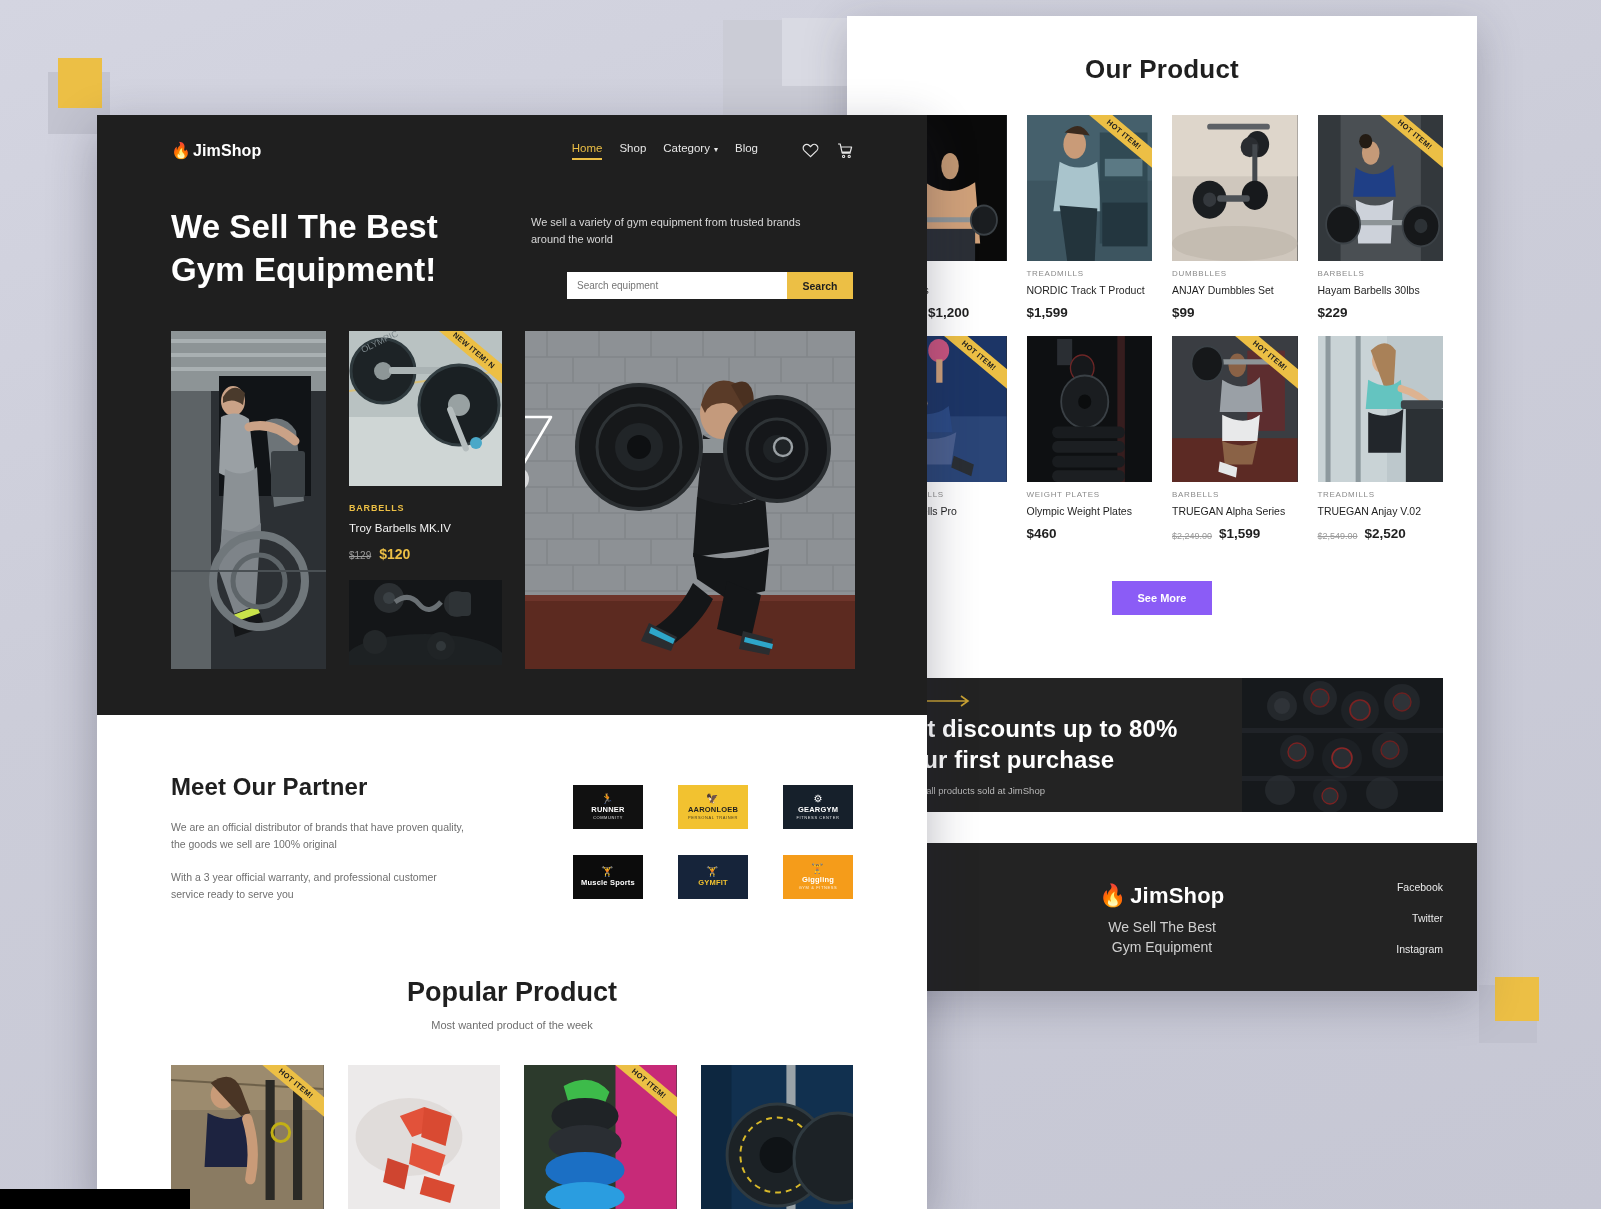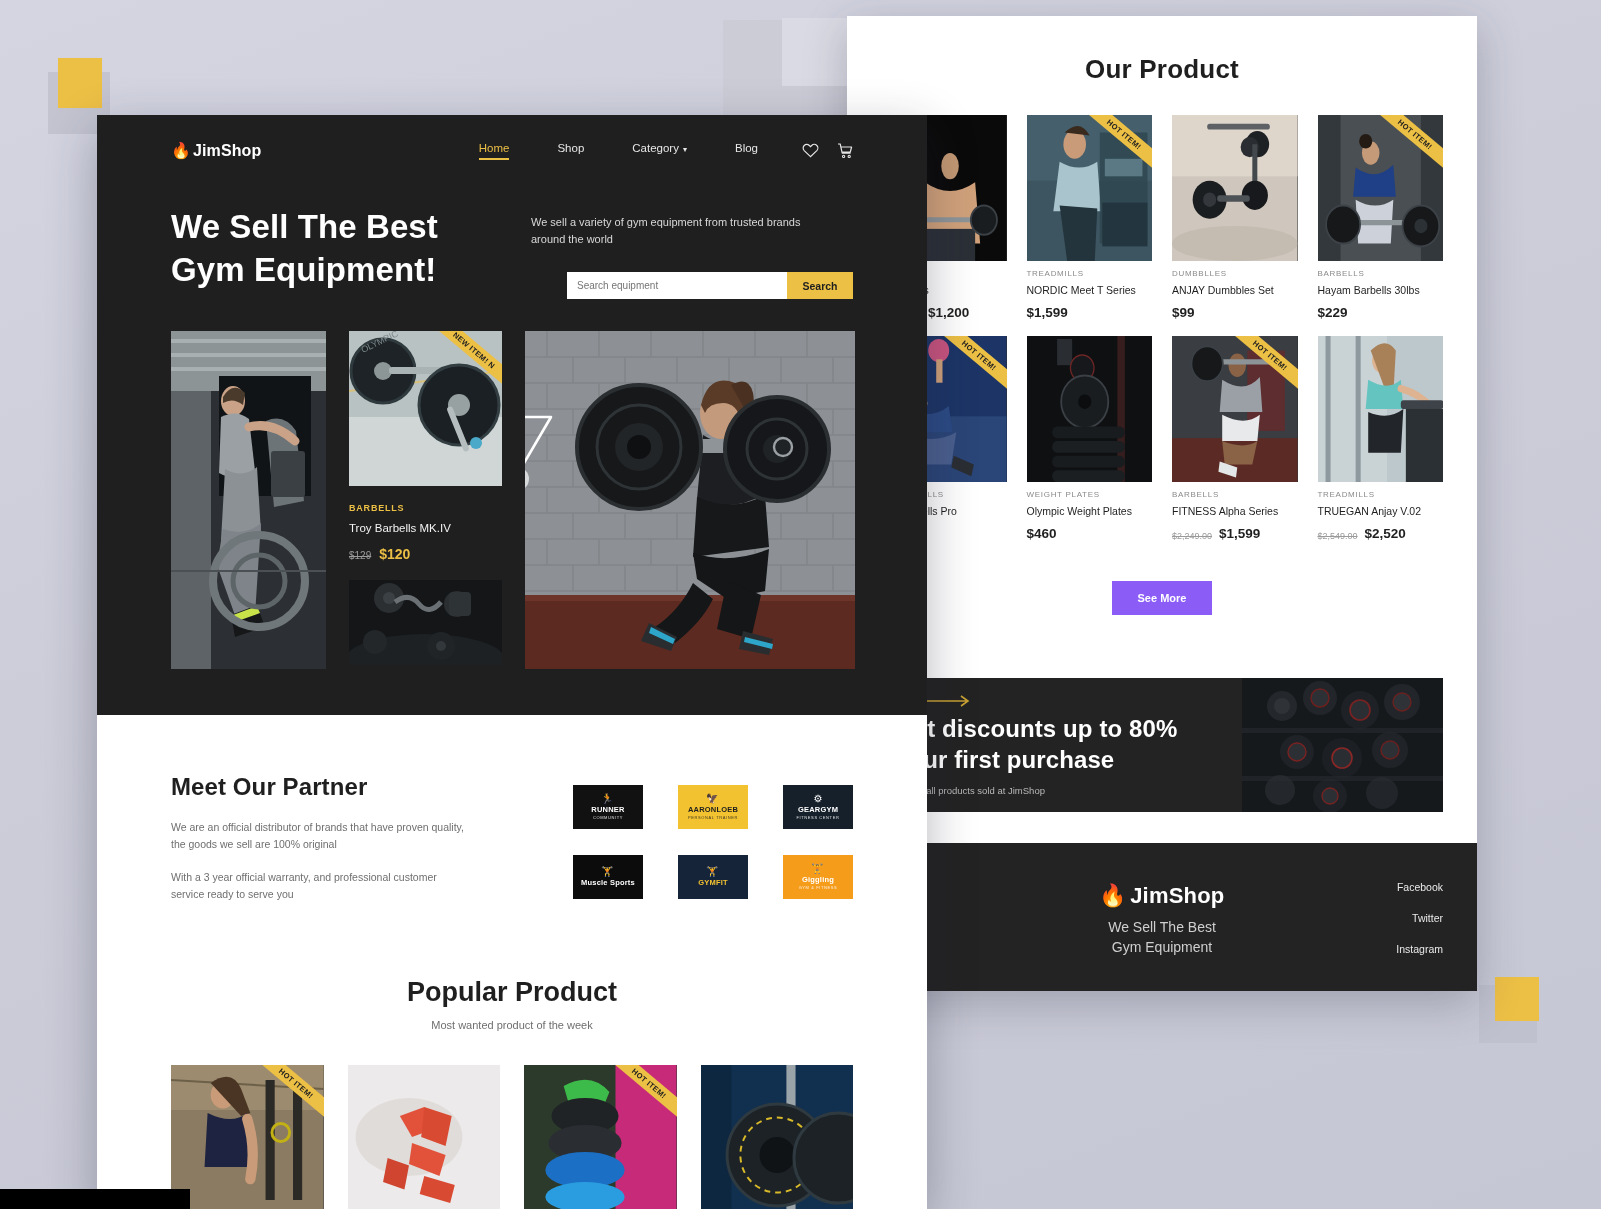--- a/index.html
+++ b/index.html
@@ -105,21 +105,21 @@
     background: #ffffff;
     box-shadow: 0 16px 46px rgba(35,35,55,.32);
     overflow: hidden;
   }
   .hero { background: #1f1f1f; padding: 0 0 46px 0; position: relative; }
   .nav {
     display: flex; align-items: center; padding: 26px 74px 0 74px;
   }
   .brand { color: #fff; font-size: 16px; font-weight: 700; letter-spacing: .1px; }
   .brand .flame { color: #ecbf45; margin-right: 2px; }
-  .nav-links { display: flex; align-items: flex-start; gap: 48px; margin-left: auto; }
+  .nav-links { display: flex; align-items: flex-start; gap: 17px; margin-left: auto; }
   .nav-link {
     color: #e6e6e6; font-size: 11.5px; text-decoration: none; cursor: pointer;
     position: relative; padding-bottom: 6px;
   }
   .nav-link.active { color: #ecbf45; }
   .nav-link.active::after {
     content: ""; position: absolute; left: 0; right: 0; bottom: 0;
     height: 2px; background: #ecbf45;
   }
   .caret { font-size: 8px; margin-left: 4px; }
@@ -223,21 +223,21 @@
               <rect x="0" y="0" width="140" height="65.7" fill="#45606c"></rect>
               <ellipse cx="53.2" cy="29.200000000000003" rx="12.6" ry="14.600000000000001" fill="#c99b78"></ellipse>
               <path d="M42 17.52 q16.8 -14.600000000000001 28 2.92" fill="#3a2a1e"></path>
               <path d="M36.4 46.72 q22.400000000000002 11.68 42 0 l4.2 49.64 h-53.2z" fill="#a9c4cc"></path>
               <path d="M36.4 90.52 l42 2.92 -2.8000000000000003 52.559999999999995 h-30.8z" fill="#23343c"></path>
               <rect x="81.19999999999999" y="17.52" width="53.2" height="110.96000000000001" fill="#2e4650" opacity=".85"></rect>
               <rect x="86.8" y="43.8" width="42" height="17.52" fill="#6e8d98" opacity=".7"></rect>
               <rect x="84" y="87.6" width="50.4" height="43.8" fill="#23363f"></rect>
             </svg><div class="ribbon">HOT ITEM! </div></div>
           <div class="prod-cat">TREADMILLS</div>
-          <div class="prod-name">NORDIC Meet T Series</div>
+          <div class="prod-name">NORDIC Track T Product</div>
           <div class="prod-price-row">
             <span class="price-now">$1,599</span>
           </div>
         </div>
         <div class="prod-card">
           <div class="prod-thumb"><svg width="100%" height="100%" viewBox="0 0 140 146" preserveAspectRatio="none">
               <rect width="140" height="146" fill="#cfc7bd"></rect>
               <rect x="0" y="0" width="140" height="61.32" fill="#ded6cb"></rect>
               <rect x="39.2" y="8.76" width="70" height="5.84" rx="3" fill="#5d6166"></rect>
               <circle cx="95.2" cy="29.200000000000003" r="13.139999999999999" fill="#1e2124"></circle>
@@ -319,21 +319,21 @@
               <rect x="84" y="14.600000000000001" width="42" height="80.30000000000001" fill="#7a2020" opacity=".55"></rect>
               <ellipse cx="72.8" cy="29.200000000000003" rx="9.8" ry="11.68" fill="#8a6246"></ellipse>
               <path d="M56 43.8 q25.2 14.600000000000001 42 -2.92 l2.8000000000000003 35.04 h-47.6z" fill="#9aa0a6"></path>
               <path d="M56 78.84 q25.2 11.68 42 0 l-2.8000000000000003 26.279999999999998 h-39.2z" fill="#e8e9ea"></path>
               <path d="M56 105.11999999999999 q25.2 8.76 39.2 0 l-5.6000000000000005 23.36 h-30.8z" fill="#8a6246"></path>
               <rect x="28" y="23.36" width="86.8" height="5.11" rx="3" fill="#8d9497"></rect>
               <circle cx="39.2" cy="27.740000000000002" r="17.52" fill="#16181a" stroke="#3a4045" stroke-width="2"></circle>
               <path d="M53.2 125.56 l19.6 5.84 -1.4000000000000001 10.22 -19.6 -5.84z" fill="#e4e7e8"></path>
             </svg><div class="ribbon">HOT ITEM! </div></div>
           <div class="prod-cat">BARBELLS</div>
-          <div class="prod-name">FITNESS Alpha Series</div>
+          <div class="prod-name">TRUEGAN Alpha Series</div>
           <div class="prod-price-row">
             <span class="price-old">$2,249.00</span>
             <span class="price-now">$1,599</span>
           </div>
         </div>
         <div class="prod-card">
           <div class="prod-thumb"><svg width="100%" height="100%" viewBox="0 0 140 146" preserveAspectRatio="none">
               <rect width="140" height="146" fill="#bdc8cc"></rect>
               <rect x="0" y="0" width="77" height="146" fill="#c9d3d6"></rect>
               <rect x="8.4" y="0" width="5.6000000000000005" height="146" fill="#8d999e"></rect>

